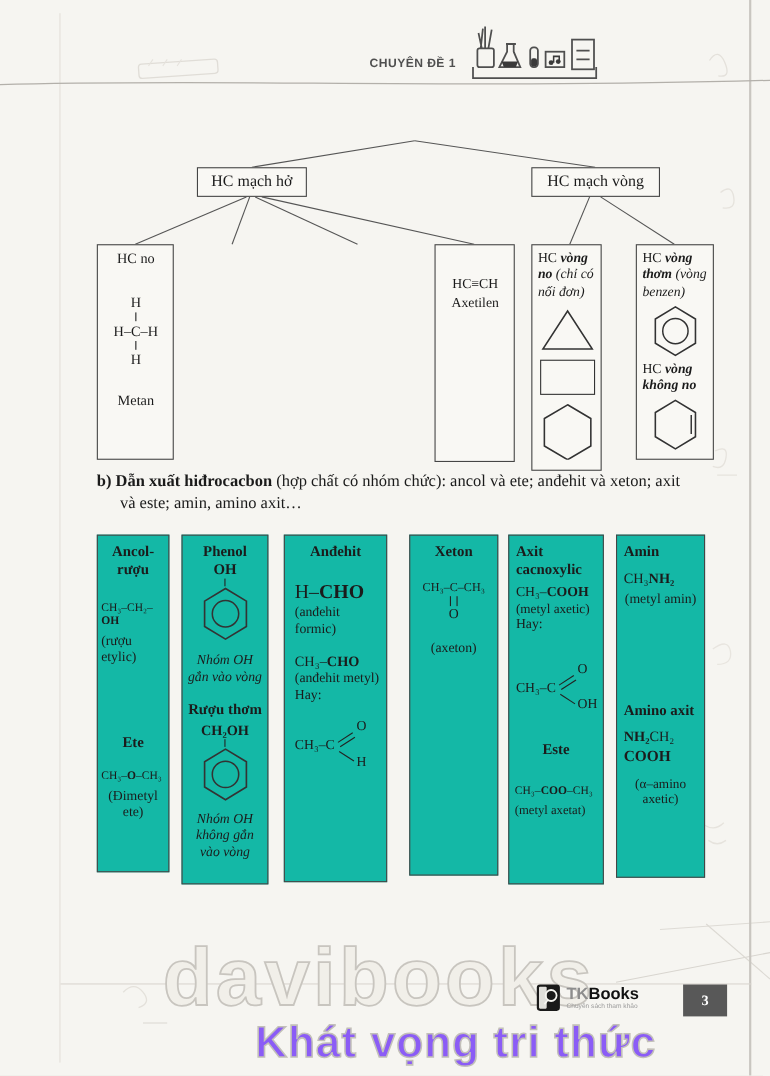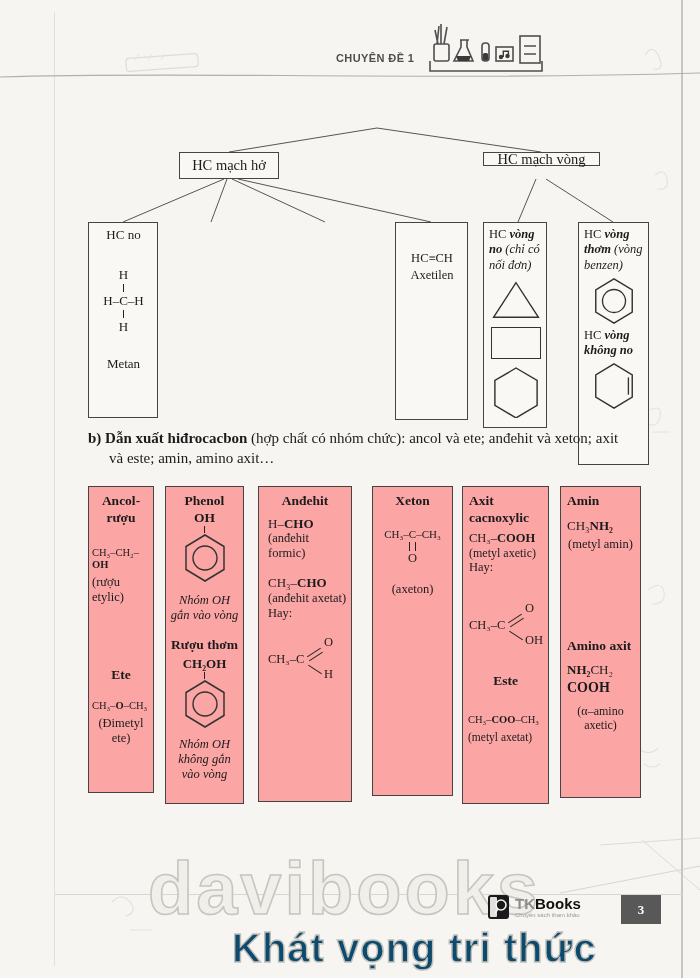--- a/index.html
+++ b/index.html
@@ -19,21 +19,21 @@
   .tlabel{display:flex;align-items:center;justify-content:center;font-size:14.5px;}
   .cat{padding:4px 4px 4px 5px;font-size:12.5px;line-height:1.22;}
   .bi{font-weight:bold;font-style:italic;}
   .it{font-style:italic;}
   .ctr{text-align:center;}
   .formula{font-size:12.5px;}
   .vb{width:1px;height:8px;background:#222;margin:1px auto;}
   .vb2{width:1px;height:7px;background:#222;margin:0 auto;}
 
   
-  .col{position:absolute;border:1.4px solid #454545;background:#fca5a5;box-sizing:border-box;
+  .col{position:absolute;border:1.4px solid #454545;background:#14b8a6;box-sizing:border-box;
        padding:6px 3px;font-size:12.5px;line-height:1.2;}
   .chead{font-weight:bold;font-size:13.5px;text-align:center;line-height:1.25;}
   .cheadL{font-weight:bold;font-size:13.5px;text-align:left;padding-left:3px;line-height:1.25;}
   .b{font-weight:bold;}
   .small-f{font-size:10.5px;}
   .note{font-style:italic;text-align:center;font-size:12.5px;}
 
   
   .bst{position:relative;width:78px;height:48px;}
   .bst-l{position:absolute;left:2px;top:15px;font-size:12.5px;}
@@ -46,21 +46,21 @@
 
   
   .ket-dbl{width:5px;height:9px;border-left:1.2px solid #222;border-right:1.2px solid #222;margin:1px auto 0;}
 
   
   .wm-line{position:absolute;left:55px;top:894px;width:628px;height:1px;background:#d9d6d0;}
   .watermark{position:absolute;left:148px;top:846px;font-family:"Liberation Sans","DejaVu Sans",sans-serif;
              font-weight:bold;font-size:74px;letter-spacing:3px;color:#f1efe9;
              -webkit-text-stroke:1.6px #c8c5bf;}
   .slogan{position:absolute;left:232px;top:926px;font-family:"Liberation Sans","DejaVu Sans",sans-serif;
-          font-weight:bold;font-size:40px;letter-spacing:1px;color:#0c4a6e;
+          font-weight:bold;font-size:40px;letter-spacing:1px;color:#8b5cf6;
           -webkit-text-stroke:1.4px #c2bfb9;}
   .tkb{position:absolute;left:487px;top:893px;display:flex;align-items:center;gap:4px;}
   .tkb-text{display:flex;flex-direction:column;line-height:1;}
   .tkb-name{font-family:"Liberation Sans","DejaVu Sans",sans-serif;font-weight:bold;font-size:15px;color:#111;}
   .tkb-name .gray{color:#8d8d8d;}
   .tkb-tag{font-family:"Liberation Sans","DejaVu Sans",sans-serif;font-size:6px;color:#9a9a9a;margin-top:1px;}
   .pagenum{position:absolute;left:621px;top:895px;width:40px;height:29px;background:#585858;
            color:#fff;font-weight:bold;font-size:13px;display:flex;align-items:center;justify-content:center;}
 
   .secb{position:absolute;left:88px;top:428px;width:566px;font-size:15px;line-height:1.35;}
@@ -122,21 +122,21 @@
       <path d="M232 179 L325 222"></path>
       <path d="M238 179 L431 222"></path>
       <path d="M536 179 L518 222"></path>
       <path d="M546 179 L613 222"></path>
     </g>
   </svg>
 
   <div class="tbox tlabel" style="left:179px;top:152px;width:100px;height:27px;">
     <span>HC mạch hở</span>
   </div>
-  <div class="tbox tlabel" style="left:483px;top:152px;width:117px;height:14px;">
+  <div class="tbox tlabel" style="left:483px;top:152px;width:117px;height:27px;">
     <span>HC mạch vòng</span>
   </div>
 
   <div class="tbox cat ctr" style="left:88px;top:222px;width:70px;height:196px;">
     <div style="font-size:13px;">HC no</div>
     <div style="margin-top:24px;font-size:13px;">
       <div>H</div>
       <div class="vb"></div>
       <div>H–C–H</div>
       <div class="vb"></div>
@@ -158,21 +158,21 @@
     </div>
     <svg style="margin:8px auto 0;" width="50" height="38" viewBox="0 0 56 44">
         <polygon points="28,2 2,42 54,42" stroke="#333" stroke-width="1.6" fill="none"></polygon>
       </svg>
     <div style="margin:8px auto 0;width:48px;height:30px;border:1.4px solid #333;"></div>
     <svg style="margin:7px auto 0;" width="48" height="52" viewBox="0 0 50 54">
         <polygon points="25,2 47,15 47,41 25,54 3,41 3,15" stroke="#333" stroke-width="1.5" fill="none"></polygon>
       </svg>
   </div>
 
-  <div class="tbox cat" style="left:578px;top:222px;width:71px;height:243px;">
+  <div class="tbox cat" style="left:578px;top:222px;width:71px;height:196px;">
     <div>
       <span>HC </span><span class="bi">vòng thơm</span><span class="it"> (vòng benzen)</span>
     </div>
     <svg style="margin:4px auto 0;" width="44" height="48" viewBox="0 0 44 50">
       <polygon points="22,2 41,13.5 41,36.5 22,48 3,36.5 3,13.5" stroke="#333" stroke-width="1.5" fill="none"></polygon>
       <circle cx="22" cy="25" r="12" stroke="#333" stroke-width="1.4" fill="none"></circle>
     </svg>
     <div style="margin-top:3px;">
       <span>HC </span><span class="bi">vòng không no</span>
     </div>
@@ -219,28 +219,28 @@
     <div class="vb2"></div>
     <svg style="margin:0 auto;" width="46" height="50" viewBox="0 0 44 50">
       <polygon points="22,2 41,13.5 41,36.5 22,48 3,36.5 3,13.5" stroke="#333" stroke-width="1.5" fill="none"></polygon>
       <circle cx="22" cy="25" r="12" stroke="#333" stroke-width="1.4" fill="none"></circle>
     </svg>
     <div class="note" style="margin-top:8px;">Nhóm OH không gắn vào vòng</div>
   </div>
 
   <div class="col" style="left:258px;top:486px;width:94px;height:316px;">
     <div class="chead">Anđehit</div>
-    <div style="margin-top:6px;padding-left:6px;font-size:13px;">
+    <div style="margin-top:18px;padding-left:6px;font-size:18px;">
       <span>H–</span><span class="b">CHO</span>
     </div>
     <div style="padding-left:6px;">(anđehit formic)</div>
     <div style="margin-top:14px;padding-left:6px;font-size:13px;">
       <span>CH₃–</span><span class="b">CHO</span>
     </div>
-    <div style="padding-left:6px;">(anđehit axetat)</div>
+    <div style="padding-left:6px;">(anđehit metyl)</div>
     <div style="padding-left:6px;">Hay:</div>
     <div class="bst" style="margin:16px 0 0 4px;">
       <span class="bst-l">CH₃–C</span>
       <span class="bst-t">O</span>
       <span class="bst-b">H</span>
       <span class="bst-d1"></span>
       <span class="bst-d2"></span>
       <span class="bst-s"></span>
     </div>
   </div>

